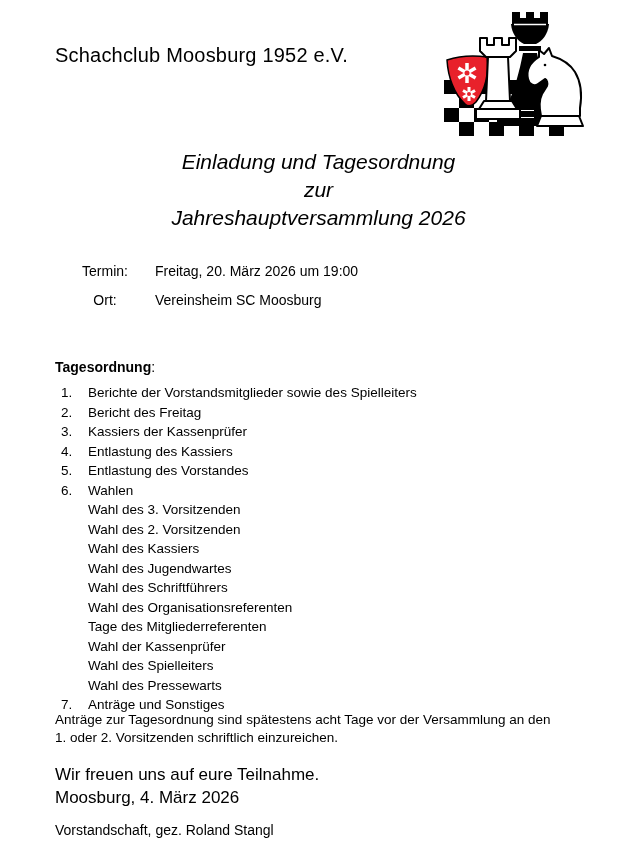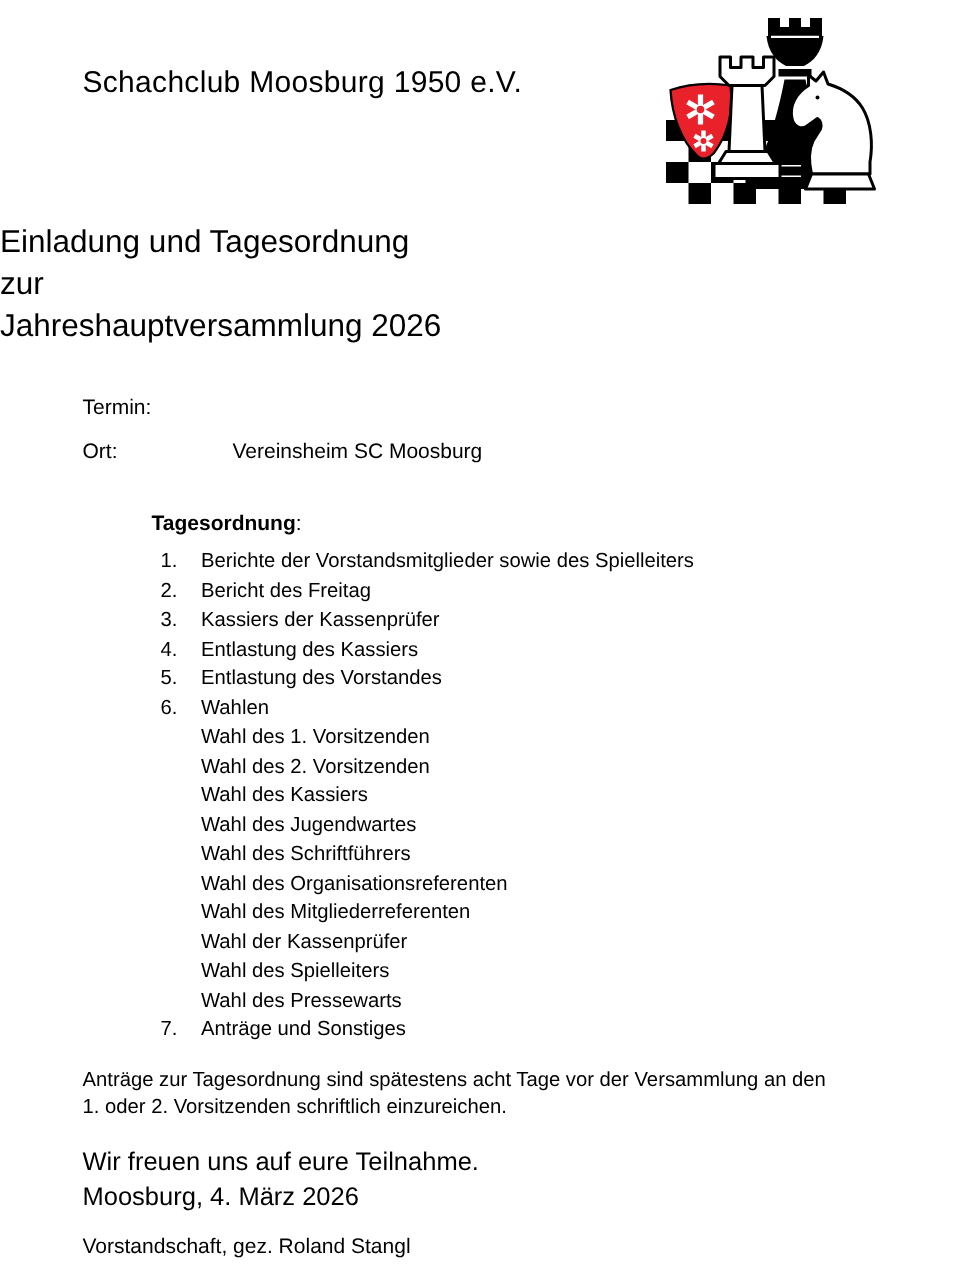--- a/index.html
+++ b/index.html
@@ -18,33 +18,34 @@
   .club-name {
     position: absolute; left: 55px; top: 44px;
     font-size: 20px; letter-spacing: 0.2px;
   }
   .logo {
     position: absolute; left: 442px; top: 8px;
     width: 148px; height: 128px;
   }
   .doc-title {
     position: absolute; left: 0; top: 148px; width: 637px;
+    text-align: center;
     font-size: 21px; line-height: 28px;
     white-space: pre-line;
+    font-style: italic;
   }
   .details {
     position: absolute; left: 55px; top: 257px;
     font-size: 14px;
   }
   .detail-row { display: flex; line-height: 29px; }
-  .detail-label { width: 100px; }
+  .detail-label { width: 100px; text-align: center; }
   .agenda {
-    position: absolute; left: 55px; top: 339px;
+    position: absolute; left: 55px; top: 358px;
     font-size: 13.5px;
-    margin-left: 46px;
   }
   .agenda-heading { font-size: 14px; font-weight: bold; line-height: 18px; margin-bottom: 7px; }
   .agenda-heading .colon { font-weight: normal; }
   .agenda-row { display: flex; line-height: 19.5px; }
   .agenda-num { margin-left: 6px; width: 27px; flex: 0 0 27px; }
   .agenda-text { flex: 1; }
   .note-deadline {
     position: absolute; left: 55px; top: 711px; width: 545px;
     font-size: 13.5px; line-height: 17.5px;
     white-space: pre-line;
@@ -56,21 +57,21 @@
   .signature {
     position: absolute; left: 55px; top: 822px;
     font-size: 14px; line-height: 17px;
   }
 </style>
 </head>
 <body>
 
 <div class="page">
 
-  <div class="club-name">Schachclub Moosburg 1950 e.V.</div>
+  <div class="club-name">Schachclub Moosburg 1952 e.V.</div>
 
   <svg class="logo" viewBox="0 0 148 128" width="148" height="128" xmlns="http://www.w3.org/2000/svg">
 
     <g fill="#000000">
       <rect x="2" y="72" width="15" height="14"></rect>
         <rect x="32" y="72" width="15" height="14"></rect>
         <rect x="62" y="72" width="15" height="14"></rect>
         <rect x="92" y="72" width="15" height="14"></rect>
         <rect x="122" y="72" width="15" height="14"></rect>
       <rect x="17" y="86" width="15" height="14"></rect>
@@ -129,20 +130,21 @@
     </g>
   </svg>
 
   <div class="doc-title">Einladung und Tagesordnung
 zur
 Jahreshauptversammlung 2026</div>
 
   <div class="details">
     <div class="detail-row">
       <span class="detail-label">Termin:</span>
+      <span class="detail-value">Freitag, 20. März 2026 um 19:00</span>
     </div>
     <div class="detail-row">
       <span class="detail-label">Ort:</span>
       <span class="detail-value">Vereinsheim SC Moosburg</span>
     </div>
   </div>
 
   <div class="agenda">
     <div class="agenda-heading"><span>Tagesordnung</span><span class="colon">:</span></div>
 
@@ -165,21 +167,21 @@
     <div class="agenda-row">
       <span class="agenda-num">5.</span>
       <span class="agenda-text">Entlastung des Vorstandes</span>
     </div>
     <div class="agenda-row">
       <span class="agenda-num">6.</span>
       <span class="agenda-text">Wahlen</span>
     </div>
     <div class="agenda-row">
       <span class="agenda-num"></span>
-      <span class="agenda-text">Wahl des 1. Vorsitzenden</span>
+      <span class="agenda-text">Wahl des 3. Vorsitzenden</span>
     </div>
     <div class="agenda-row">
       <span class="agenda-num"></span>
       <span class="agenda-text">Wahl des 2. Vorsitzenden</span>
     </div>
     <div class="agenda-row">
       <span class="agenda-num"></span>
       <span class="agenda-text">Wahl des Kassiers</span>
     </div>
     <div class="agenda-row">
@@ -189,21 +191,21 @@
     <div class="agenda-row">
       <span class="agenda-num"></span>
       <span class="agenda-text">Wahl des Schriftführers</span>
     </div>
     <div class="agenda-row">
       <span class="agenda-num"></span>
       <span class="agenda-text">Wahl des Organisationsreferenten</span>
     </div>
     <div class="agenda-row">
       <span class="agenda-num"></span>
-      <span class="agenda-text">Wahl des Mitgliederreferenten</span>
+      <span class="agenda-text">Tage des Mitgliederreferenten</span>
     </div>
     <div class="agenda-row">
       <span class="agenda-num"></span>
       <span class="agenda-text">Wahl der Kassenprüfer</span>
     </div>
     <div class="agenda-row">
       <span class="agenda-num"></span>
       <span class="agenda-text">Wahl des Spielleiters</span>
     </div>
     <div class="agenda-row">

